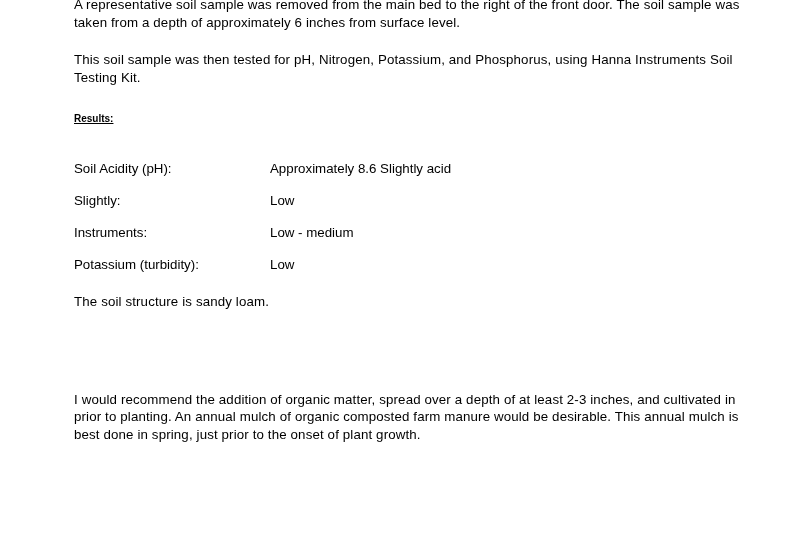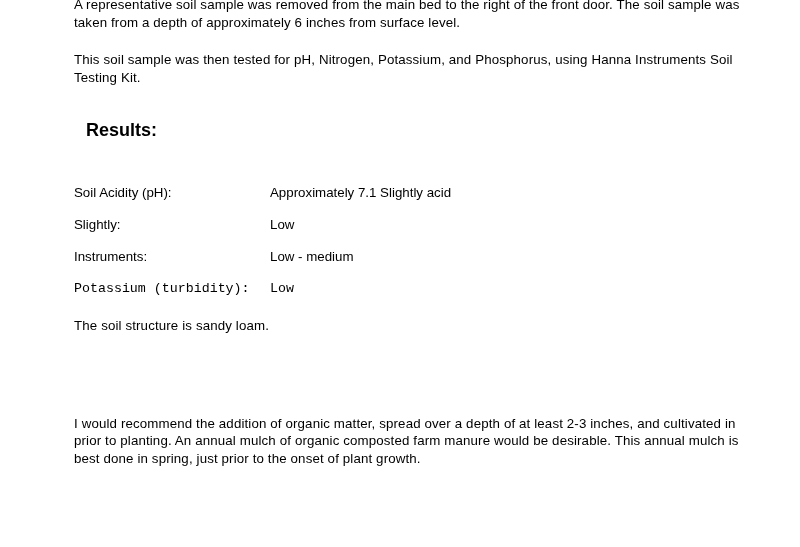--- a/index.html
+++ b/index.html
@@ -30,43 +30,43 @@
   }
   .clip-top {
     
     margin-top: -4px;
   }
   .gap-16 { height: 16px; }
   .gap-20 { height: 20px; }
   .gap-24 { height: 24px; }
   .gap-32 { height: 32px; }
   .heading {
-    font-size: 18px;
+    font-size: 10px;
     line-height: 17.5px;
     font-weight: bold;
-    margin: 12px;
+    margin: 0;
+    text-decoration: underline;
   }
   .results-table {
     border-collapse: collapse;
     width: 100%;
   }
   .results-table td {
     font-size: 13.3px;
     line-height: 17.5px;
     padding: 0 0 14.5px 0;
     vertical-align: top;
   }
   .results-table td.label {
     width: 196px;
     white-space: nowrap;
     margin-left: 33px;
   }
   .results-table tr:last-child td {
     padding-bottom: 0;
-    font-family: Liberation Mono, monospace;
   }
 </style>
 </head>
 <body>
 
 <div class="page">
 
   <p class="para clip-top">A representative soil sample was removed from the main bed to the right of the front door. The soil sample was taken from a depth of approximately 6 inches from surface level.</p>
 
   <div class="gap-20"></div>
@@ -76,21 +76,21 @@
   <div class="gap-24"></div>
 
   <p class="heading">Results:</p>
 
   <div class="gap-32"></div>
 
   <table class="results-table">
     <tbody>
       <tr>
         <td class="label">Soil Acidity  (pH):</td>
-        <td class="value">Approximately 7.1 Slightly acid</td>
+        <td class="value">Approximately 8.6 Slightly acid</td>
       </tr>
       <tr>
         <td class="label">Slightly:</td>
         <td class="value">Low</td>
       </tr>
       <tr>
         <td class="label">Instruments:</td>
         <td class="value">Low - medium</td>
       </tr>
       <tr>

